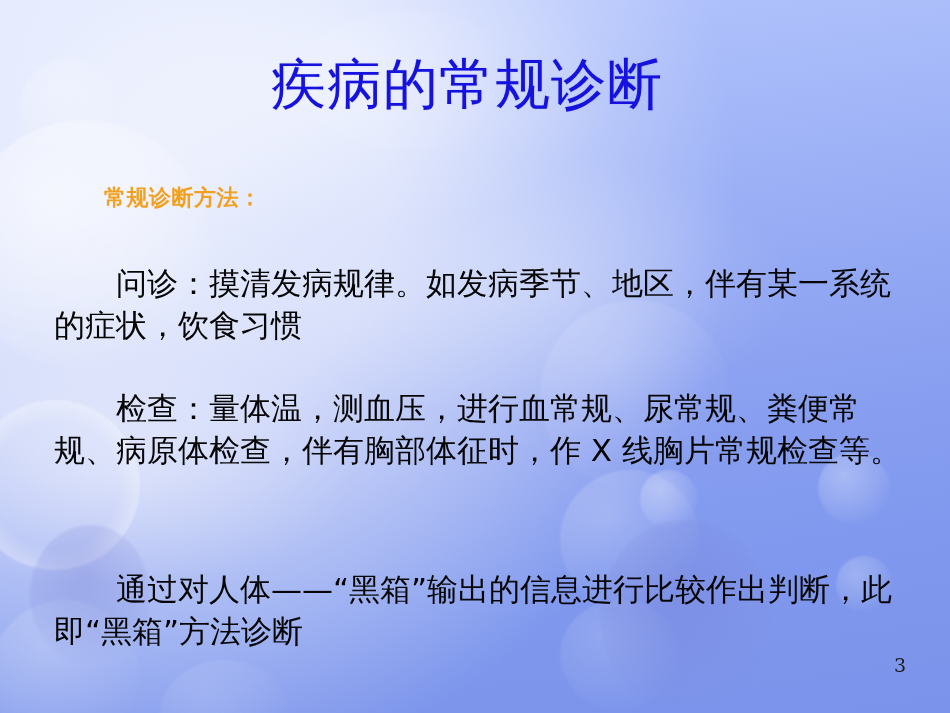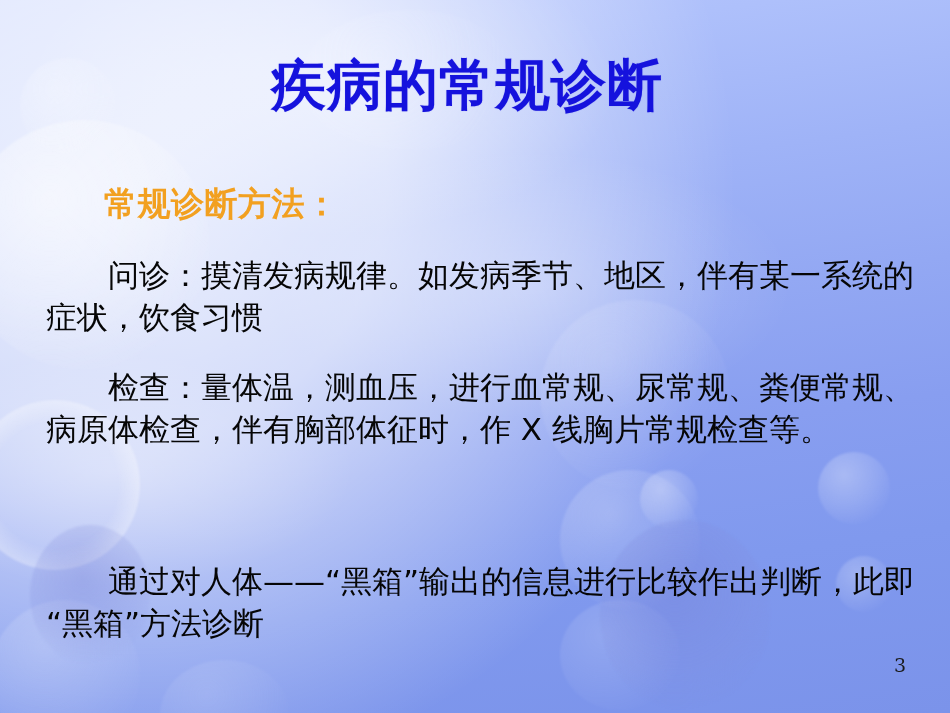--- a/index.html
+++ b/index.html
@@ -46,54 +46,54 @@
   .title {
     position: absolute;
     left: 0;
     right: 16px;
     top: 56px;
     text-align: center;
     color: #1512dd;
     font-family: "DejaVu Serif", "Liberation Serif", serif;
     font-size: 55px;
     line-height: 1.04;
-    font-weight: 700;
+    font-weight: 400;
     letter-spacing: 1px;
     white-space: nowrap;
     text-shadow: 0 0 1px rgba(21,18,221,0.35);
   }
 
   .subhead {
     position: absolute;
     left: 104px;
     top: 186px;
     color: #f2a020;
-    font-size: 33px;
+    font-size: 22px;
     font-weight: bold;
     letter-spacing: 0.5px;
     line-height: 1.1;
     white-space: nowrap;
   }
 
   .body-block {
     position: absolute;
     left: 42px;
     width: 880px;
     color: #060606;
     font-size: 31px;
     line-height: 1.37;
     letter-spacing: 0px;
     text-align: left;
   }
   .body-block p {
-    margin: 4px;
+    margin: 12px;
     text-indent: 2em;
   }
   #para-interview { top: 250px; }
-  #para-exam      { top: 362px; }
+  #para-exam      { top: 375px; }
   #para-blackbox  { top: 556px; }
 
   .pagenum {
     position: absolute;
     right: 44px;
     bottom: 38px;
     color: #1a1a1a;
     font-size: 19px;
     font-family: "DejaVu Serif", "Liberation Serif", serif;
     line-height: 1;

